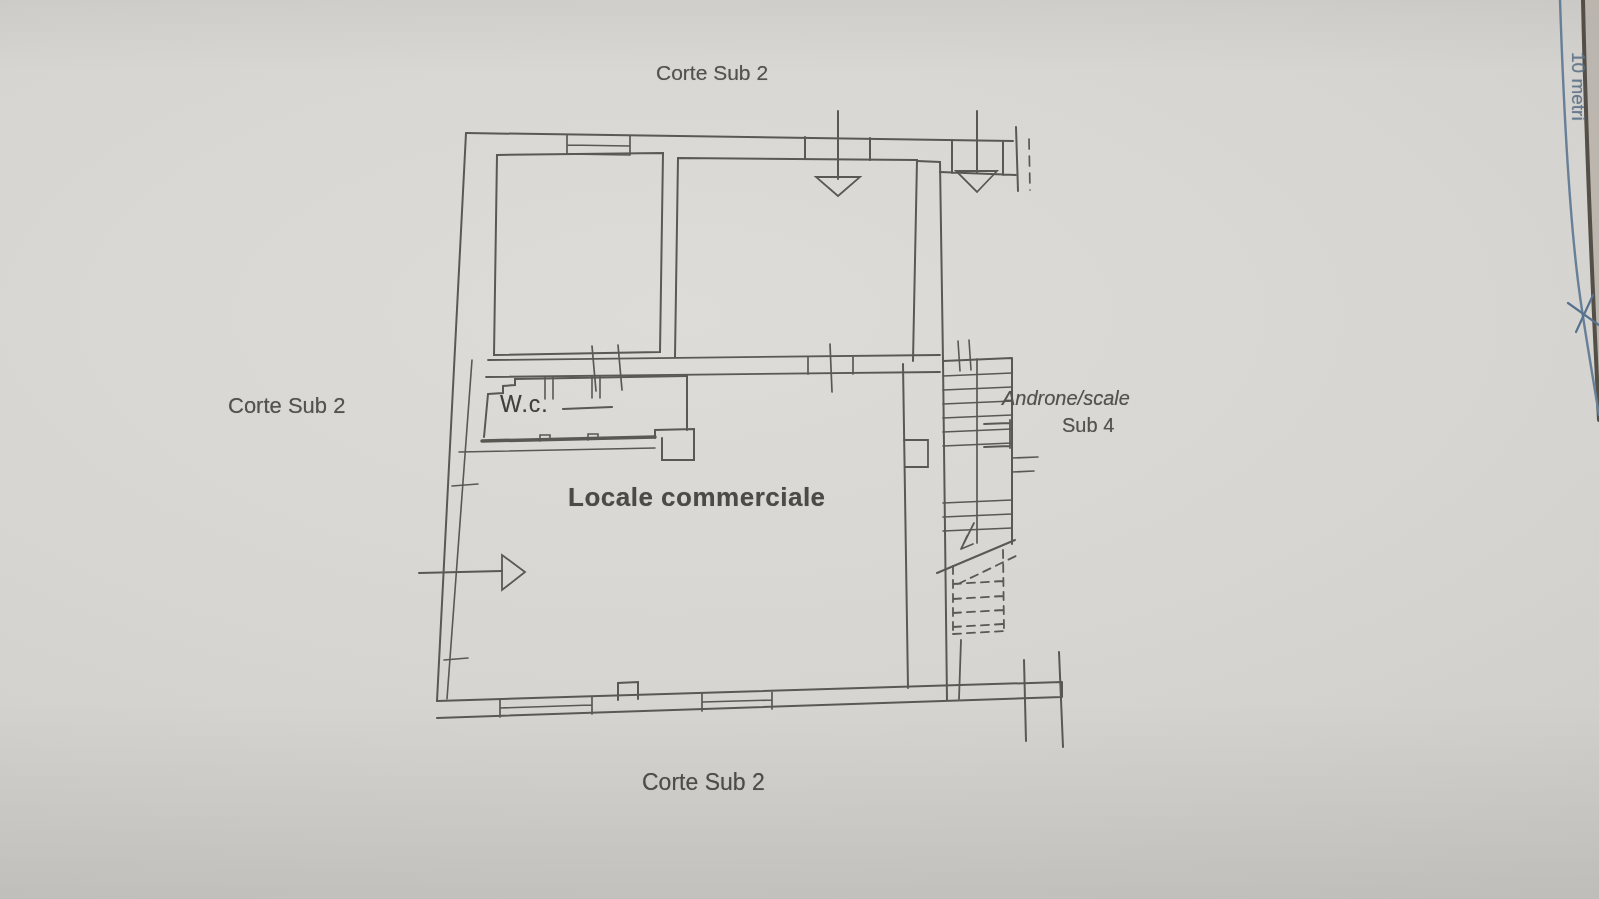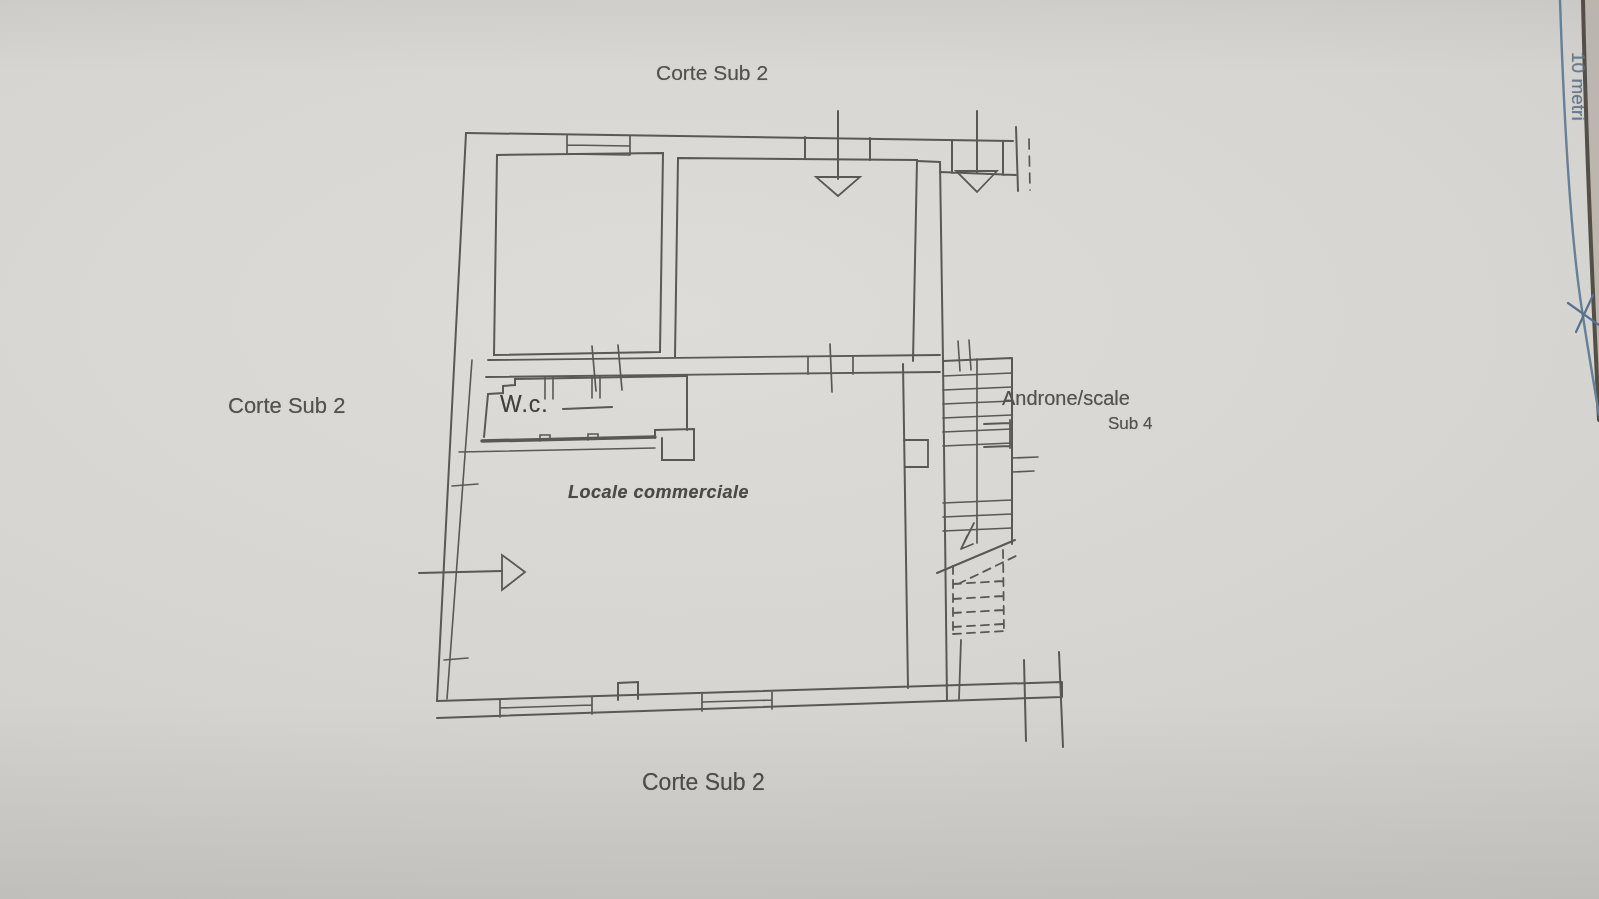--- a/index.html
+++ b/index.html
@@ -17,23 +17,23 @@
   .plan-svg{position:absolute;left:0;top:0;}
   .lbl{
     position:absolute;white-space:nowrap;
     color:#53524d;
     text-shadow:0 0 0.7px rgba(84,83,78,0.55);
   }
   .lbl-corte-top{left:656px;top:61px;font-size:21px;}
   .lbl-corte-left{left:228px;top:393px;font-size:22px;}
   .lbl-corte-bottom{left:642px;top:769px;font-size:23px;color:#4d4c47;}
   .lbl-wc{left:500px;top:391px;font-size:23px;font-weight:normal;color:#413f3b;letter-spacing:1px;}
-  .lbl-locale{left:568px;top:482px;font-size:18px;font-weight:bold;color:#4c4a46;letter-spacing:0.5px;font-style:italic;}
-  .lbl-androne{left:1002px;top:387px;font-size:20px;}
-  .lbl-sub4{left:1108px;top:414px;font-size:17px;}
+  .lbl-locale{left:568px;top:482px;font-size:26px;font-weight:bold;color:#4c4a46;letter-spacing:0.5px;}
+  .lbl-androne{left:1002px;top:387px;font-size:20px;font-style:italic;}
+  .lbl-sub4{left:1062px;top:414px;font-size:20px;}
   .lbl-ruler{
     left:1567px;top:52px;font-size:19px;
     writing-mode:vertical-rl;
     color:#5c7188;opacity:0.9;
     text-shadow:0 0 1px rgba(70,90,110,0.6);
   }
 </style>
 </head>
 <body>
 

